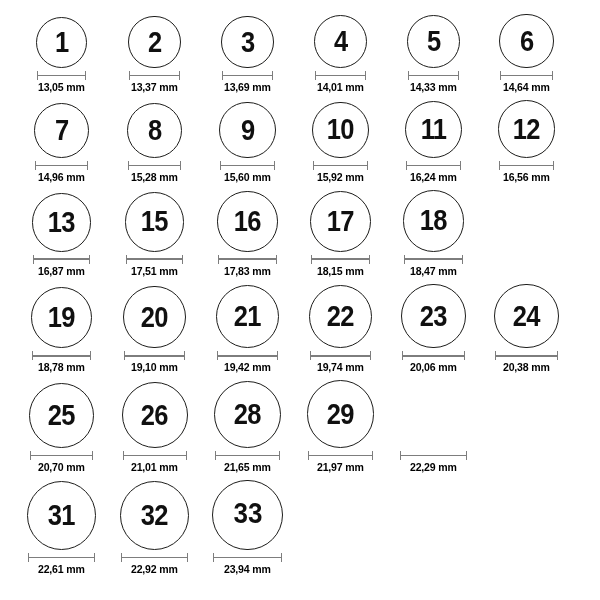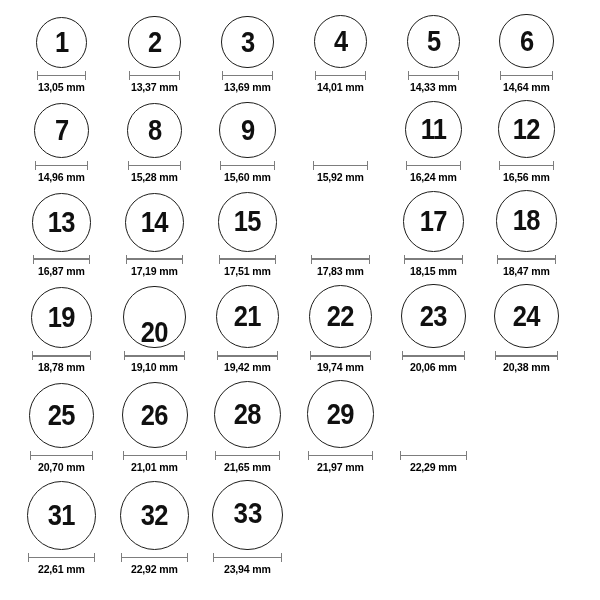--- a/index.html
+++ b/index.html
@@ -94,20 +94,23 @@
         <div class="label">15,28 mm</div>
       </div>
       <div class="cell">
         <div class="circle" style="width: 56.14px; height: 56.14px;">
           <span class="num" style="font-size: 29px;">9</span>
         </div>
         <div class="ruler" style="width: 54.14px;"></div>
         <div class="label">15,60 mm</div>
       </div>
       <div class="cell">
+        <div class="circle" style="width: 56.72px; height: 56.72px;">
+          <span class="num" style="font-size: 29px;">10</span>
+        </div>
         <div class="ruler" style="width: 54.72px;"></div>
         <div class="label">15,92 mm</div>
       </div>
       <div class="cell">
         <div class="circle" style="width: 57.3px; height: 57.3px;">
           <span class="num" style="font-size: 29px;">11</span>
         </div>
         <div class="ruler" style="width: 55.3px;"></div>
         <div class="label">16,24 mm</div>
       </div>
@@ -121,34 +124,30 @@
     </div>
     <div class="row">
       <div class="cell">
         <div class="circle" style="width: 58.46px; height: 58.46px;">
           <span class="num" style="font-size: 29px;">13</span>
         </div>
         <div class="ruler" style="width: 56.46px;"></div>
         <div class="label">16,87 mm</div>
       </div>
       <div class="cell">
-        <div class="circle" style="width: 59.04px; height: 59.04px;">
-          <span class="num" style="font-size: 29px;">14</span>
-        </div>
-        <div class="ruler" style="width: 57.04px;"></div>
-        <div class="label">17,19 mm</div>
-      </div>
-      <div class="cell">
         <div class="circle" style="width: 59.62px; height: 59.62px;">
           <span class="num" style="font-size: 29px;">15</span>
         </div>
         <div class="ruler" style="width: 57.62px;"></div>
         <div class="label">17,51 mm</div>
       </div>
       <div class="cell">
+        <div class="circle" style="width: 60.2px; height: 60.2px;">
+          <span class="num" style="font-size: 29px;">16</span>
+        </div>
         <div class="ruler" style="width: 58.2px;"></div>
         <div class="label">17,83 mm</div>
       </div>
       <div class="cell">
         <div class="circle" style="width: 60.78px; height: 60.78px;">
           <span class="num" style="font-size: 29px;">17</span>
         </div>
         <div class="ruler" style="width: 58.78px;"></div>
         <div class="label">18,15 mm</div>
       </div>
@@ -162,21 +161,21 @@
     </div>
     <div class="row">
       <div class="cell">
         <div class="circle" style="width: 61.94px; height: 61.94px;">
           <span class="num" style="font-size: 29px;">19</span>
         </div>
         <div class="ruler" style="width: 59.94px;"></div>
         <div class="label">18,78 mm</div>
       </div>
       <div class="cell">
-        <div class="circle" style="width: 62.52px; height: 62.52px; align-items: flex-end;">
+        <div class="circle" style="width: 62.52px; height: 62.52px;">
           <span class="num" style="font-size: 29px;">20</span>
         </div>
         <div class="ruler" style="width: 60.52px;"></div>
         <div class="label">19,10 mm</div>
       </div>
       <div class="cell">
         <div class="circle" style="width: 63.1px; height: 63.1px;">
           <span class="num" style="font-size: 29px;">21</span>
         </div>
         <div class="ruler" style="width: 61.1px;"></div>

